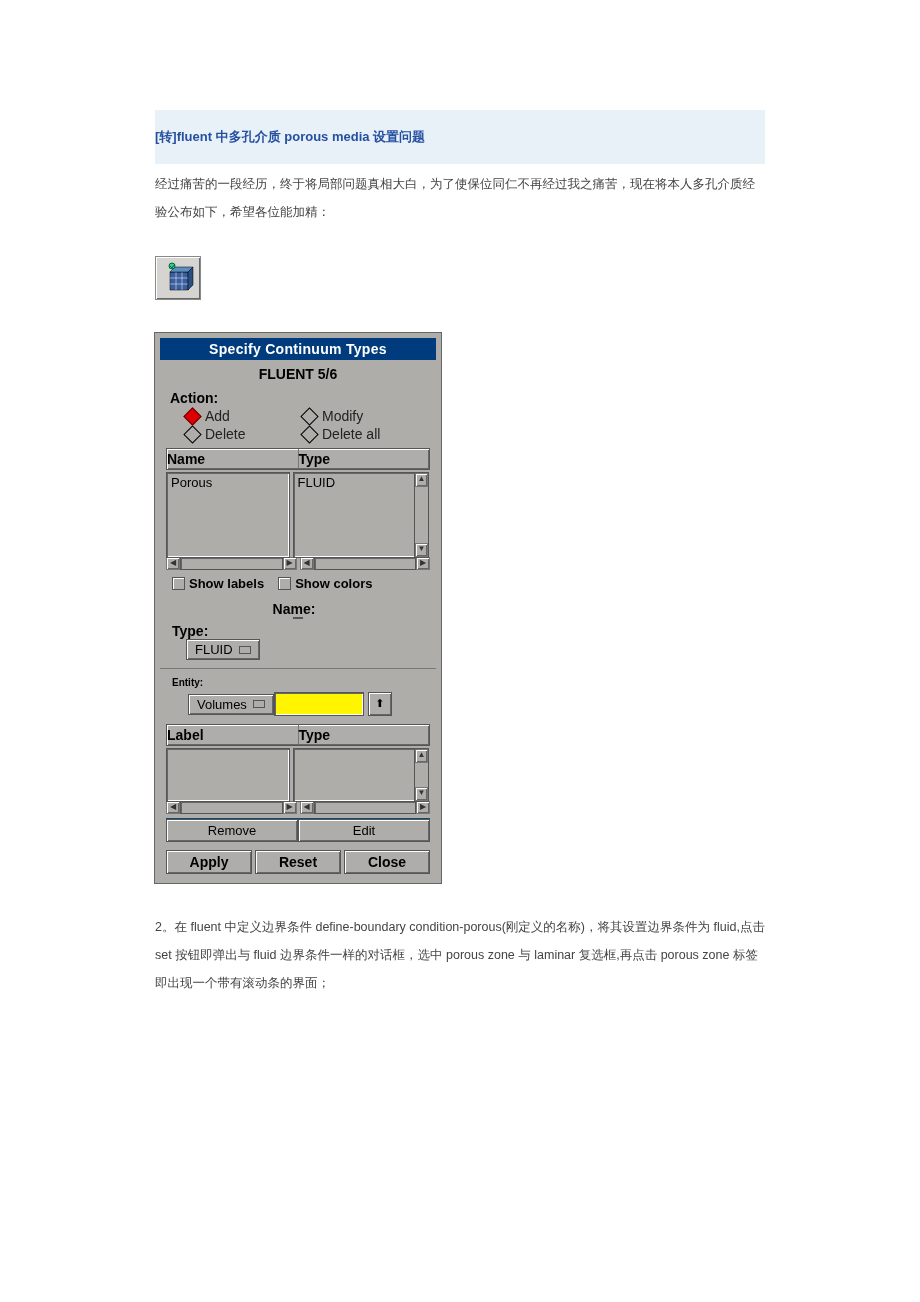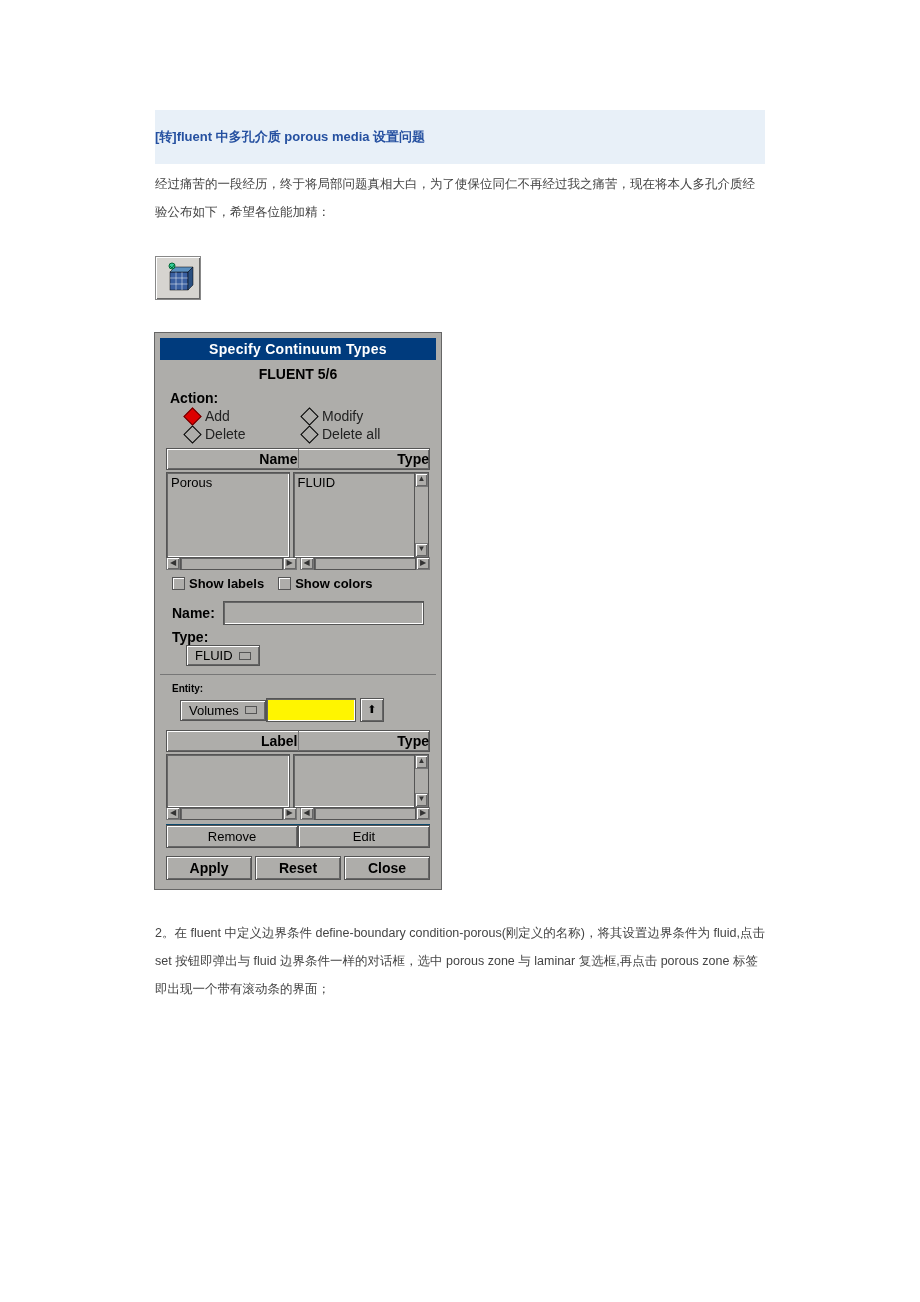--- a/index.html
+++ b/index.html
@@ -77,21 +77,21 @@
     }
     .diamond.selected { background: #d00; border-color: #600; }
     .header-row {
       display: flex;
       border: 1px solid #555;
       background: #aeadaa;
       box-shadow: inset 1px 1px 0 #fff, inset -1px -1px 0 #666;
     }
     .header-cell {
       flex: 1;
-      text-align: right;
+      text-align: left;
       font-weight: bold;
       padding: 2px 0;
       font-size: 14px;
     }
     .header-cell:first-child { border-right: 1px solid #777; }
     .list-row { display: flex; margin-top: 2px; }
     .list-box {
       flex: 1;
       height: 80px;
       background: #aeadaa;
@@ -130,21 +130,21 @@
     .scrollbar-track { flex: 1; border: 1px solid #555; box-shadow: inset 1px 1px 0 #666; }
     .checkbox-row { display: flex; align-items: center; margin: 6px 0 10px 6px; font-size: 13px; font-weight: bold; }
     .check-square {
       width: 11px; height: 11px;
       border: 1px solid #555;
       background: #aeadaa;
       box-shadow: inset 1px 1px 0 #fff;
       margin-right: 4px;
       display: inline-block;
     }
-    .form-row { display: flex; align-items: center; margin: 4px 6px; font-size: 14px; font-weight: bold; }
+    .form-row { display: flex; align-items: center; margin: 4px 6px; font-size: 14px; font-weight: bold; flex-direction: column; }
     .form-label { margin-right: 8px; }
     .text-input {
       flex: 1;
       height: 22px;
       background: #aeadaa;
       border: 1px solid #555;
       box-shadow: inset 1px 1px 0 #666, inset -1px -1px 0 #fff;
       padding: 0 4px;
     }
     .text-input.yellow { background: #fff500; width: 80px; flex: none; }
@@ -291,21 +291,21 @@
       <div class="type-section">
         <div>Type:</div>
         <div class="select-btn">
             <span>FLUID</span>
             <span class="select-caret"></span>
           </div>
       </div>
       <div class="hr"></div>
       <div class="entity-label">Entity:</div>
       <div class="entity-row">
-        <div class="select-btn" style="margin-left:0">
+        <div class="select-btn" style="margin-left:8px">
             <span>Volumes</span>
             <span class="select-caret"></span>
           </div>
         <div class="text-input yellow"></div>
         <div class="up-btn">⬆</div>
       </div>
 
       <div class="header-row">
         <div class="header-cell">Label</div>
         <div class="header-cell">Type</div>

